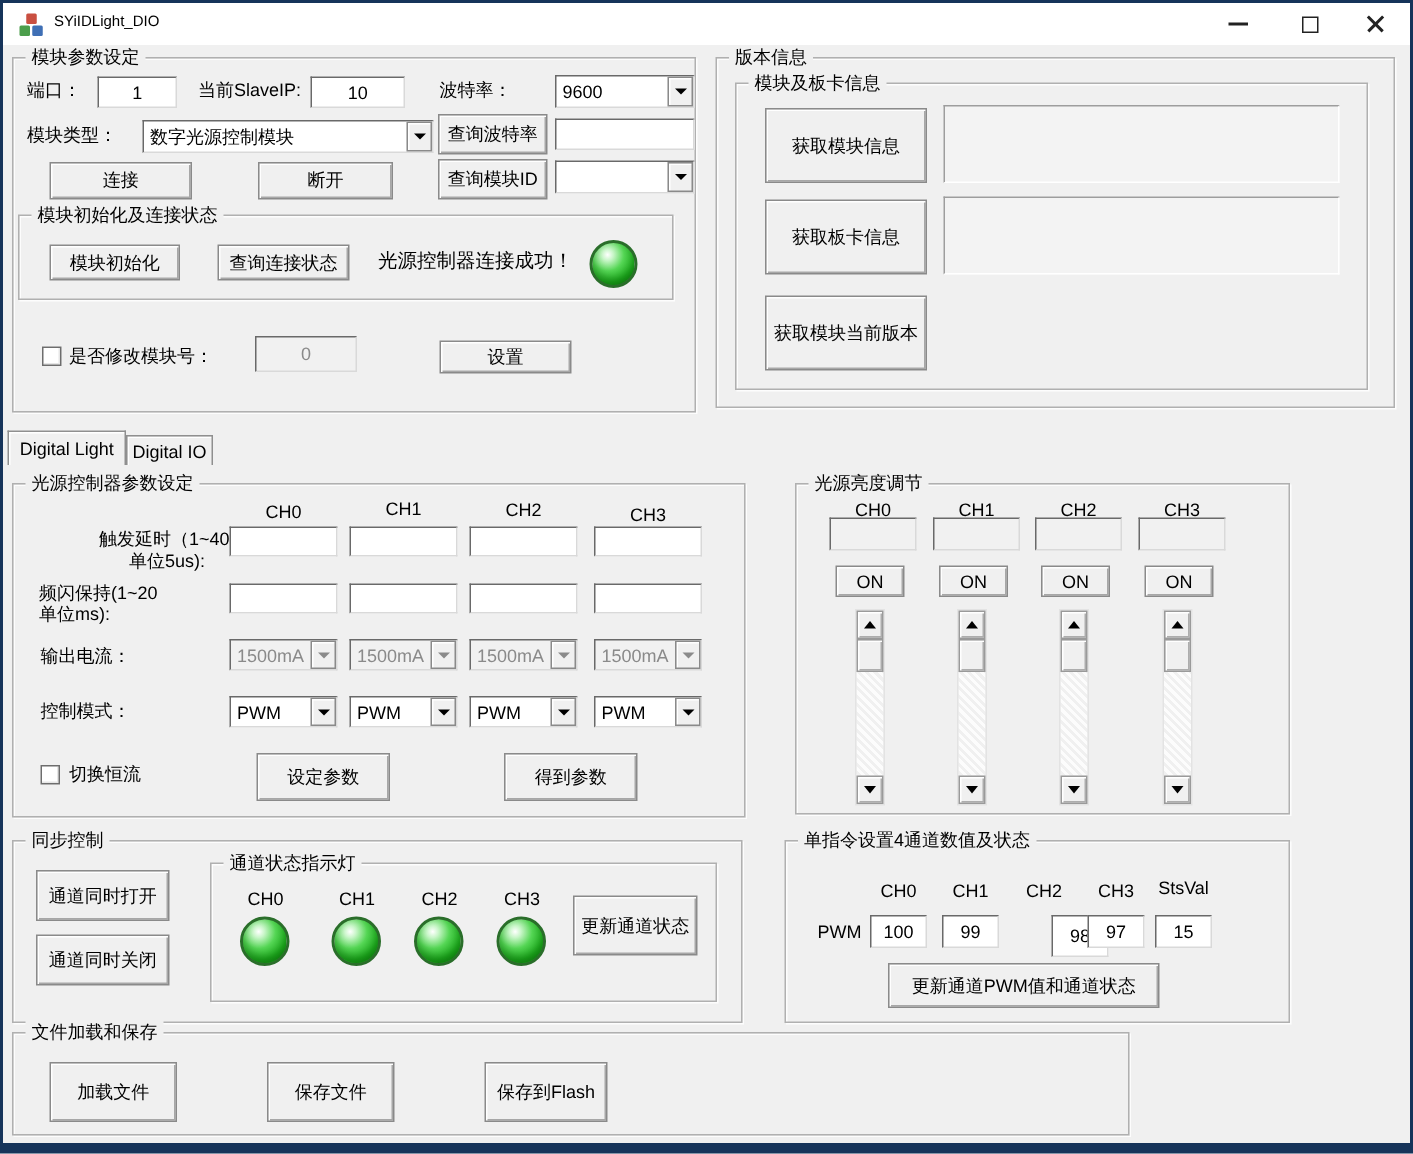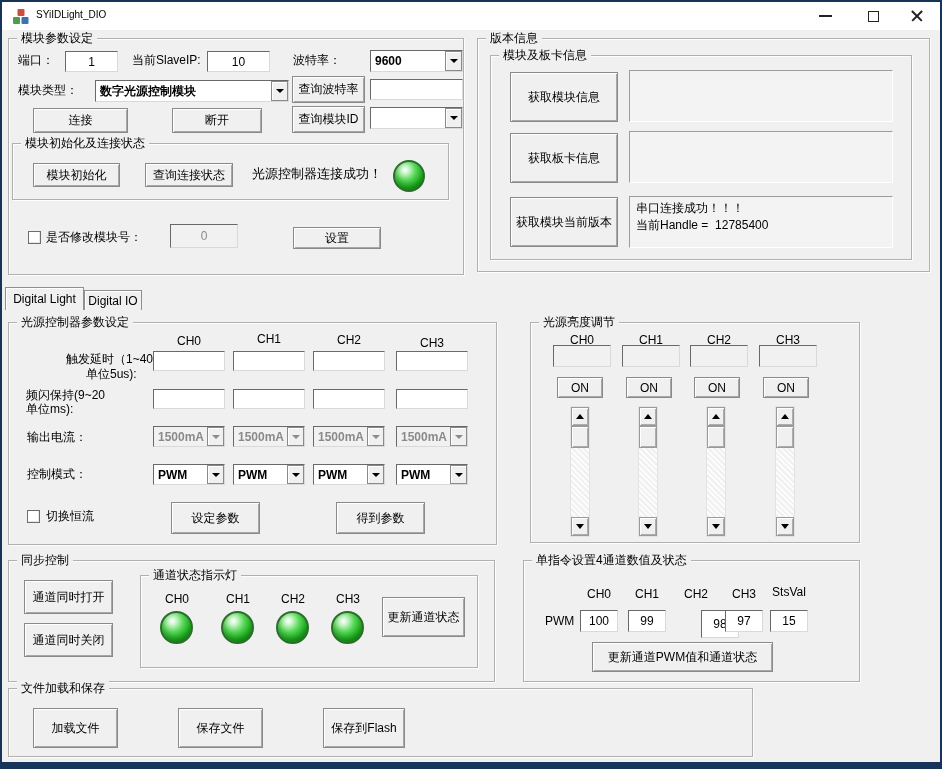--- a/index.html
+++ b/index.html
@@ -20,21 +20,21 @@
   .legend { position:absolute; top:-9px; left:8px; background:#f0f0f0; padding:0 4px; font-size:12px; white-space:nowrap; }
   .lbl { position:absolute; font-size:12px; white-space:nowrap; line-height:15px; }
   .btn { position:absolute; background:#f0f0f0; border:1px solid #8a8a8a;
          box-shadow: inset 1px 1px 0 #ffffff, inset -1px -1px 0 #a7a7a7;
          font-size:12px; display:flex; align-items:center; justify-content:center; white-space:nowrap; cursor:default; }
   .field { position:absolute; background:#ffffff; border:1px solid; border-color:#696969 #d9d9d9 #d9d9d9 #696969;
            font-size:12px; display:flex; align-items:center; justify-content:center; }
   .field.dis { background:#f1f1f1; color:#8a8a8a; }
   .combo { position:absolute; background:#ffffff; border:1px solid; border-color:#696969 #d9d9d9 #d9d9d9 #696969;
            font-size:12px; display:flex; align-items:stretch; }
-  .combo .txt { flex:1; display:flex; align-items:center; padding-left:4px; overflow:hidden; white-space:nowrap;font-weight:bold; }
+  .combo .txt { flex:1; display:flex; align-items:center; padding-left:4px; overflow:hidden; white-space:nowrap; }
   .combo .drop { width:17px; background:#f0f0f0; border:1px solid #8a8a8a; box-shadow: inset 1px 1px 0 #fff;
                  display:flex; align-items:center; justify-content:center; }
   .combo.dis { background:#f1f1f1; } .combo.dis .txt { color:#8a8a8a; }
   .arrow-down { width:0; height:0; border-left:4px solid transparent; border-right:4px solid transparent; border-top:4px solid #000; }
   .combo.dis .arrow-down { border-top-color:#8a8a8a; }
   .checkbox { position:absolute; width:13px; height:13px; background:#fff; border:1px solid #6d6d6d; box-shadow: inset -1px -1px 0 #e6e6e6; }
   .led { position:absolute; border-radius:50%;
          background: radial-gradient(circle at 36% 28%, #ffffff 0%, #c9f6c9 14%, #55d655 40%, #1fae1f 68%, #0c7c0c 100%);
          border:2px solid #2a6e2a; box-shadow: inset 0 -4px 6px rgba(0,70,0,.35); }
   .infobox { position:absolute; background:#f3f3f3; border:1px solid; border-color:#9d9d9d #ffffff #ffffff #9d9d9d;
@@ -127,40 +127,38 @@
       <span class="legend">版本信息</span>
     </div>
     <div class="group" style="left:488px;top:25px;width:422px;height:205px">
       <span class="legend">模块及板卡信息</span>
     </div>
     <div class="btn" style="left:508px;top:42px;width:108px;height:50px">获取模块信息</div>
     <div class="infobox" style="left:627px;top:40px;width:264px;height:52px"></div>
     <div class="btn" style="left:508px;top:103px;width:108px;height:50px">获取板卡信息</div>
     <div class="infobox" style="left:627px;top:101px;width:264px;height:52px"></div>
     <div class="btn" style="left:508px;top:167px;width:108px;height:50px">获取模块当前版本</div>
-    <div class="infobox" style="left:627px;top:166px;width:264px;height:52px">串口连接成功！！！
-当前Handle =  12785400</div>
 
     <div class="tab" style="left:3px;top:257px;width:79px;height:23px;z-index:2">Digital Light</div>
     <div class="tab" style="left:82px;top:260px;width:58px;height:20px">Digital IO</div>
 
     <div class="group" style="left:6px;top:292px;width:489px;height:223px">
       <span class="legend">光源控制器参数设定</span>
     </div>
     <div class="colhead" style="left:151px;top:304px;width:72px">CH0</div>
     <div class="colhead" style="left:231px;top:302px;width:72px">CH1</div>
     <div class="colhead" style="left:311px;top:303px;width:72px">CH2</div>
     <div class="colhead" style="left:394px;top:306px;width:72px">CH3</div>
     <span class="lbl" style="left:64px;top:322px">触发延时（1~4096</span>
     <span class="lbl" style="left:84px;top:337px">单位5us):</span>
     <div class="field" style="left:151px;top:321px;width:72px;height:20px"></div>
     <div class="field" style="left:231px;top:321px;width:72px;height:20px"></div>
     <div class="field" style="left:311px;top:321px;width:72px;height:20px"></div>
     <div class="field" style="left:394px;top:321px;width:72px;height:20px"></div>
-    <span class="lbl" style="left:24px;top:358px">频闪保持(9~20</span>
+    <span class="lbl" style="left:24px;top:358px">频闪保持(1~20</span>
     <span class="lbl" style="left:24px;top:372px">单位ms):</span>
     <div class="field" style="left:151px;top:359px;width:72px;height:20px"></div>
     <div class="field" style="left:231px;top:359px;width:72px;height:20px"></div>
     <div class="field" style="left:311px;top:359px;width:72px;height:20px"></div>
     <div class="field" style="left:394px;top:359px;width:72px;height:20px"></div>
     <span class="lbl" style="left:25px;top:400px">输出电流：</span>
     <div class="combo dis" style="left:151px;top:396px;width:72px;height:21px">
       <span class="txt">1500mA</span>
       <span class="drop">
           <span class="arrow-down"></span>

